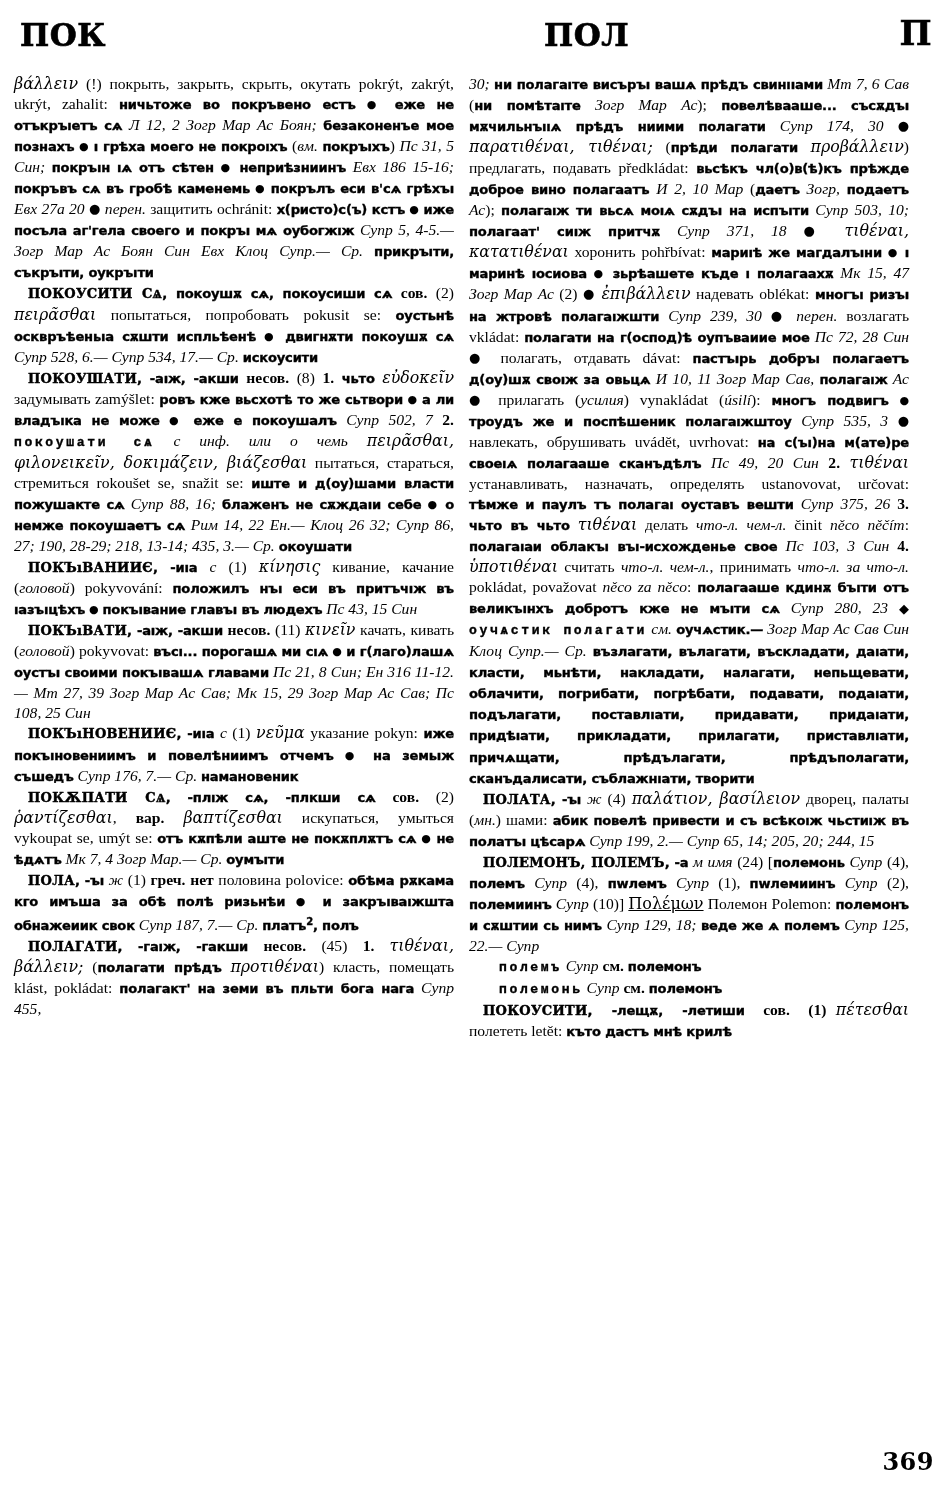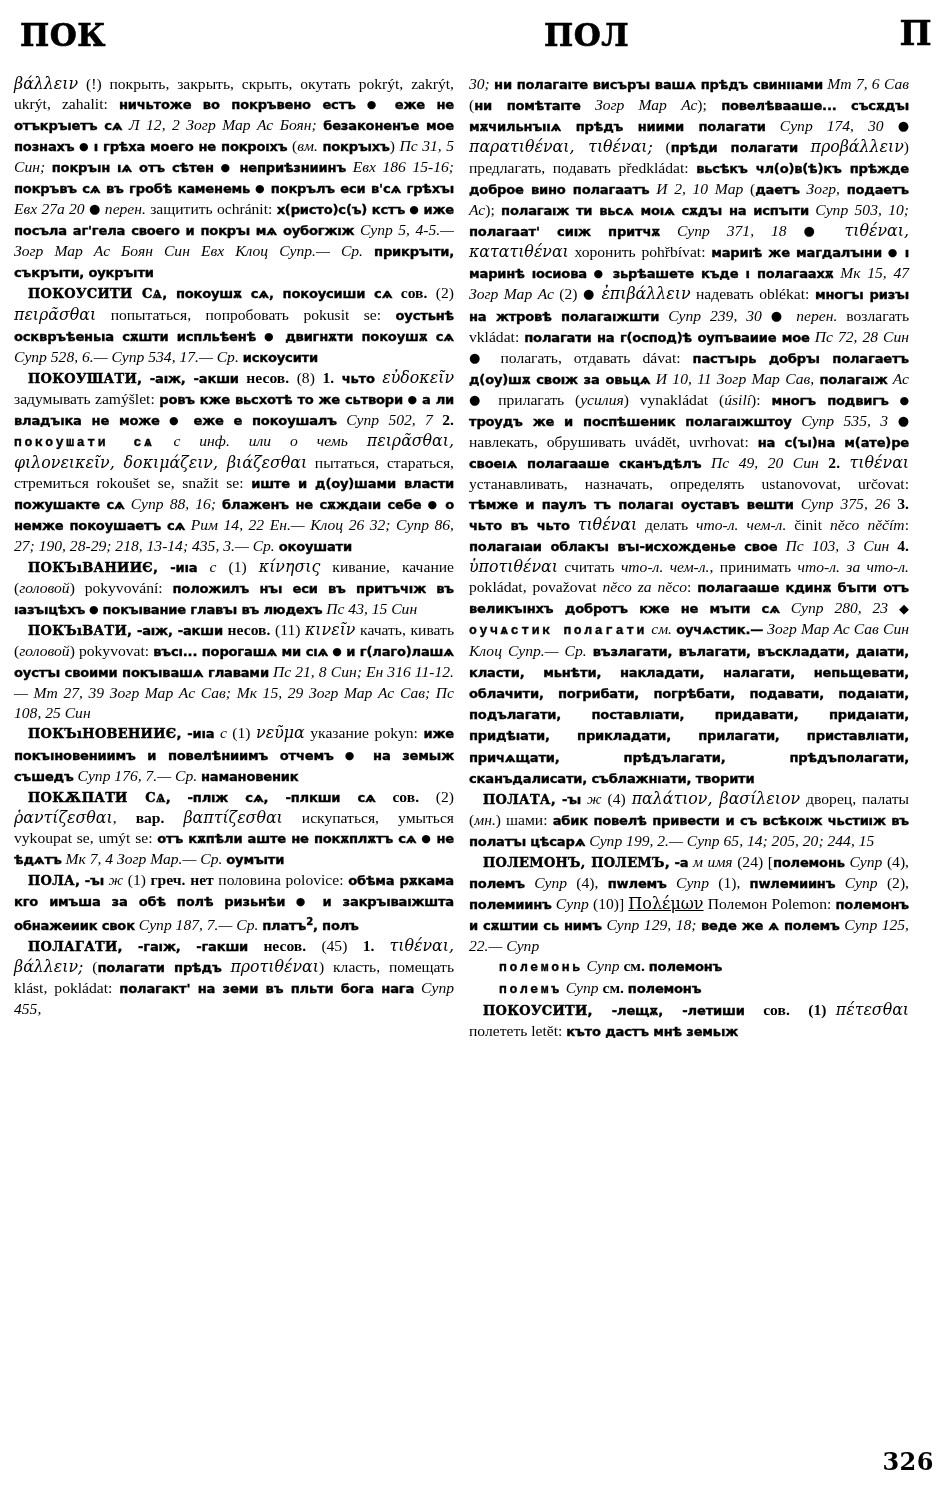--- a/index.html
+++ b/index.html
@@ -178,23 +178,23 @@
     </div>
 
     <div class="col col-right">
 
       <p class="e cont"><span class="i">30;</span> <span class="b">ни полагаıте висъръı вашѧ прѣдъ свинııами</span> <span class="i">Мт 7, 6 Сав</span> (<span class="b">ни помѣтаıте</span> <span class="i">Зогр Мар Ас</span>); <span class="b">повелѣвааше... съсѫдъı мѫчильнъııѧ прѣдъ ниими полагати</span> <span class="i">Супр 174, 30</span> <span class="bullet">●</span> <span class="gri">παρατιθέναι, τιθέναι;</span> (<span class="b">прѣди полагати</span> <span class="gri">προβάλλειν</span>) пред­лагать, подавать <span class="lat">předkládat:</span> <span class="b">вьсѣкъ чл(о)в(ѣ)къ прѣжде доброе вино полагаатъ</span> <span class="i">И 2, 10 Мар</span> (<span class="b">даетъ</span> <span class="i">Зогр,</span> <span class="b">подаетъ</span> <span class="i">Ас</span>); <span class="b">полагаıж ти вьсѧ моıѧ сѫдъı на испъıти</span> <span class="i">Супр 503, 10;</span> <span class="b">полагаат' сиıж притчѫ</span> <span class="i">Супр 371, 18</span> <span class="bullet">●</span> <span class="gri">τιθέναι, κατατιθέναι</span> хоронить <span class="lat">pohřbívat:</span> <span class="b">мариıѣ же магдалъıни</span> <span class="dot-sm">●</span> <span class="b">ı маринѣ ıосиова</span> <span class="dot-sm">●</span> <span class="b">зьрѣашете къде ı полагаахѫ</span> <span class="i">Мк 15, 47 Зогр Мар Ас</span> (2) <span class="bullet">●</span> <span class="gri">ἐπιβάλλειν</span> надевать <span class="lat">oblékat:</span> <span class="b">многъı ризъı на жтровѣ полагаıжшти</span> <span class="i">Супр 239, 30</span> <span class="bullet">●</span> <span class="i">перен.</span> возлагать <span class="lat">vkládat:</span> <span class="b">полагати на г(оспод)ѣ оупъваиие мое</span> <span class="i">Пс 72, 28 Син</span> <span class="bullet">●</span> полагать, отдавать <span class="lat">dávat:</span> <span class="b">пастъıрь добръı полагаетъ д(оу)шѫ своıж за овьцѧ</span> <span class="i">И 10, 11 Зогр Мар Сав,</span> <span class="b">полагаıж</span> <span class="i">Ас</span> <span class="bullet">●</span> прилагать (<span class="i">усилия</span>) <span class="lat">vynakládat (<span class="i">úsilí</span>):</span> <span class="b">многъ подвигъ</span> <span class="dot-sm">●</span> <span class="b">троудъ же и поспѣшеник полагаıжштоу</span> <span class="i">Супр 535, 3</span> <span class="bullet">●</span> навлекать, обрушивать <span class="lat">uvádět, uvrhovat:</span> <span class="b">на с(ъı)на м(ате)ре своеıѧ полагааше сканъдѣлъ</span> <span class="i">Пс 49, 20 Син</span> <span class="num">2.</span> <span class="gri">τιθέναι</span> устанавли­вать, назначать, определять <span class="lat">ustanovovat, určovat:</span> <span class="b">тѣмже и паулъ тъ полагаı оуставъ вешти</span> <span class="i">Супр 375, 26</span> <span class="num">3.</span> <span class="b">чьто въ чьто</span> <span class="gri">τιθέναι</span> делать <span class="i">что-л. чем-л.</span> <span class="lat">činit <span class="i">něco něčím</span>:</span> <span class="b">полагаıаи облакъı въı-исхожденье свое</span> <span class="i">Пс 103, 3 Син</span> <span class="num">4.</span> <span class="gri">ὑποτιθέναι</span> считать <span class="i">что-л. чем-л.</span>, принимать <span class="i">что-л. за что-л.</span> <span class="lat">pokládat, považovat <span class="i">něco za něco</span>:</span> <span class="b">полагааше кдинѫ бъıти отъ великъıнхъ добротъ кже не мъıти сѧ</span> <span class="i">Супр 280, 23</span> <span class="diamond">◆</span> <span class="b-sp">оучѧстик полагати</span> <span class="i">см.</span> <span class="b">оучѧстик.—</span> <span class="i">Зогр Мар Ас Сав Син Клоц Супр.— Ср.</span> <span class="b">възлагати, вълагати, въскладати, даıати, класти, мьнѣти, накладати, налагати, непьщевати, облачити, погрибати, погрѣбати, подавати, подаıати, подълагати, поставлıати, придавати, придаıати, придѣıати, прикладати, прилагати, приставлıати, причѧщати, прѣдълагати, прѣдъполагати, сканъдалисати, съблажнıати, творити</span></p>
 
       <p class="e entry"><span class="hw">ПОЛАТА</span><span class="b">, -ъı</span> <span class="i">ж</span> (4) <span class="gri">παλάτιον, βασίλειον</span> дворец, палаты (<span class="i">мн.</span>) <span class="lat">шами:</span> <span class="b">абик повелѣ привести и съ всѣкоıж чьстиıж въ полатъı цѣсарѧ</span> <span class="i">Супр 199, 2.— Супр 65, 14; 205, 20; 244, 15</span></p>
 
       <p class="e entry"><span class="hw">ПОЛЕМОНЪ, ПОЛЕМЪ</span><span class="b">, -а</span> <span class="i">м имя</span> (24) [<span class="b">полемонь</span> <span class="i">Супр</span> (4), <span class="b">полемъ</span> <span class="i">Супр</span> (4), <span class="b">пwлемъ</span> <span class="i">Супр</span> (1), <span class="b">пwлемиинъ</span> <span class="i">Супр</span> (2), <span class="b">полемиинъ</span> <span class="i">Супр</span> (10)] <span class="gr">Πολέμων</span> Полемон <span class="lat">Polemon:</span> <span class="b">полемонъ и сѫштии сь нимъ</span> <span class="i">Супр 129, 18;</span> <span class="b">веде же ѧ полемъ</span> <span class="i">Супр 125, 22.— Супр</span></p>
 
+      <p class="e sub"><span class="b-sp">полемъ</span> <span class="i">Супр</span> <span class="bi">см.</span> <span class="b">полемонъ</span></p>
       <p class="e sub"><span class="b-sp">полемонь</span> <span class="i">Супр</span> <span class="bi">см.</span> <span class="b">полемонъ</span></p>
-      <p class="e sub"><span class="b-sp">полемъ</span> <span class="i">Супр</span> <span class="bi">см.</span> <span class="b">полемонъ</span></p>
-
-      <p class="e entry"><span class="hw">ПОКОУСИТИ</span><span class="b">, &nbsp;-лещѫ, &nbsp;-летиши</span> &nbsp;<span class="bi">сов.</span> &nbsp;<span class="num">(1)</span> <span class="gri">πέτεσθαι</span> полететь <span class="lat">letět:</span> <span class="b">къто дастъ мнѣ земьıж</span></p>
+
+      <p class="e entry"><span class="hw">ПОКОУСИТИ</span><span class="b">, &nbsp;-лещѫ, &nbsp;-летиши</span> &nbsp;<span class="bi">сов.</span> &nbsp;<span class="num">(1)</span> <span class="gri">πέτεσθαι</span> полететь <span class="lat">letět:</span> <span class="b">къто дастъ мнѣ крилѣ</span></p>
 
     </div>
   </div>
 
-  <div class="folio">326</div>
+  <div class="folio">369</div>
 
 </div>
 
 </body></html>

